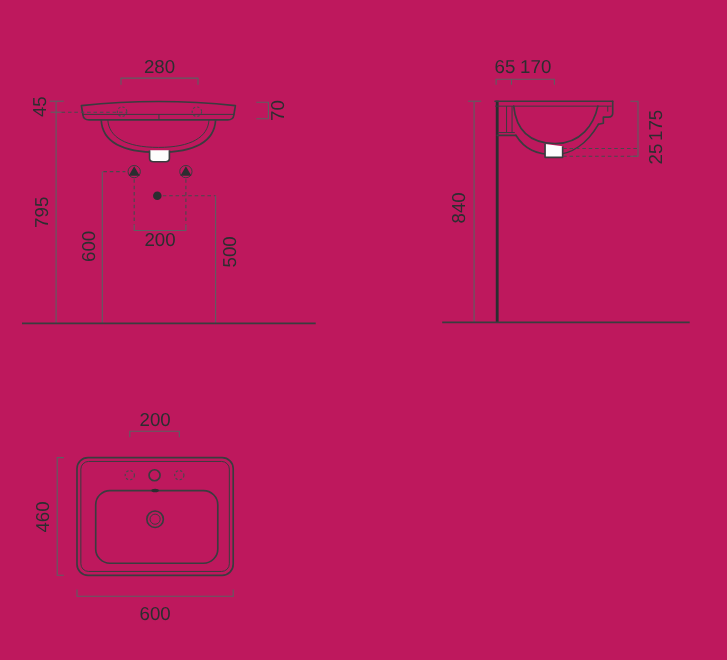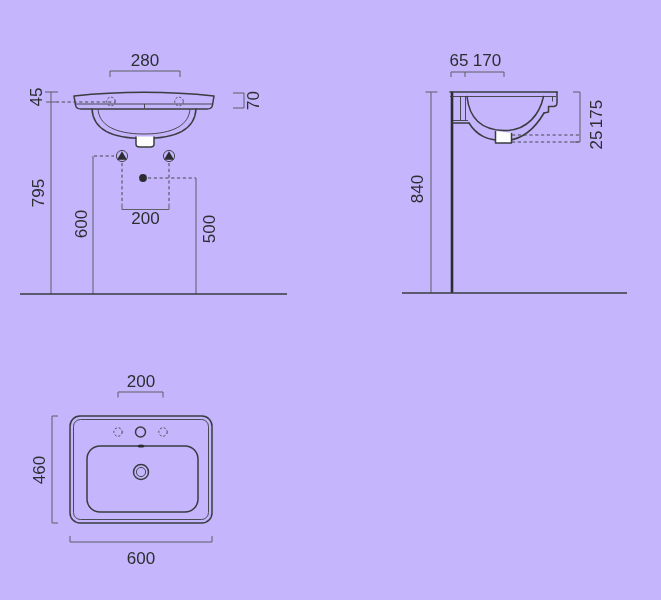--- a/index.html
+++ b/index.html
@@ -1,16 +1,16 @@
 <!DOCTYPE html>
 <html><head>
 <meta charset="utf-8">
 <style>
   html,body{margin:0;padding:0;background:#ffffff;}
-  .page{position:relative;width:661px;height:600px;background:#c4b5fd;overflow:hidden;}
+  .page{position:relative;width:661px;height:600px;background:#be185d;overflow:hidden;}
   svg{display:block;}
   text{font-family:"Liberation Sans","DejaVu Sans",sans-serif;font-size:17px;fill:#2c2e30;}
   .outline{stroke:#3a3c3f;fill:none;stroke-width:1.5;stroke-linecap:round;stroke-linejoin:round;}
   .thin{stroke:#3a3c3f;fill:none;stroke-width:0.9;}
   .dim{stroke:#5d5f62;fill:none;stroke-width:1;}
   .dash{stroke:#47494c;fill:none;stroke-width:1;stroke-dasharray:3.2,2.6;}
   .dashc{stroke:#47494c;fill:none;stroke-width:1;stroke-dasharray:2.1,1.9;}
   .wall{stroke:#2b2d30;fill:none;stroke-width:2.6;}
   .floor{stroke:#3a3c3f;fill:none;stroke-width:1.5;}
   .solidfill{fill:#2b2d30;stroke:none;}

